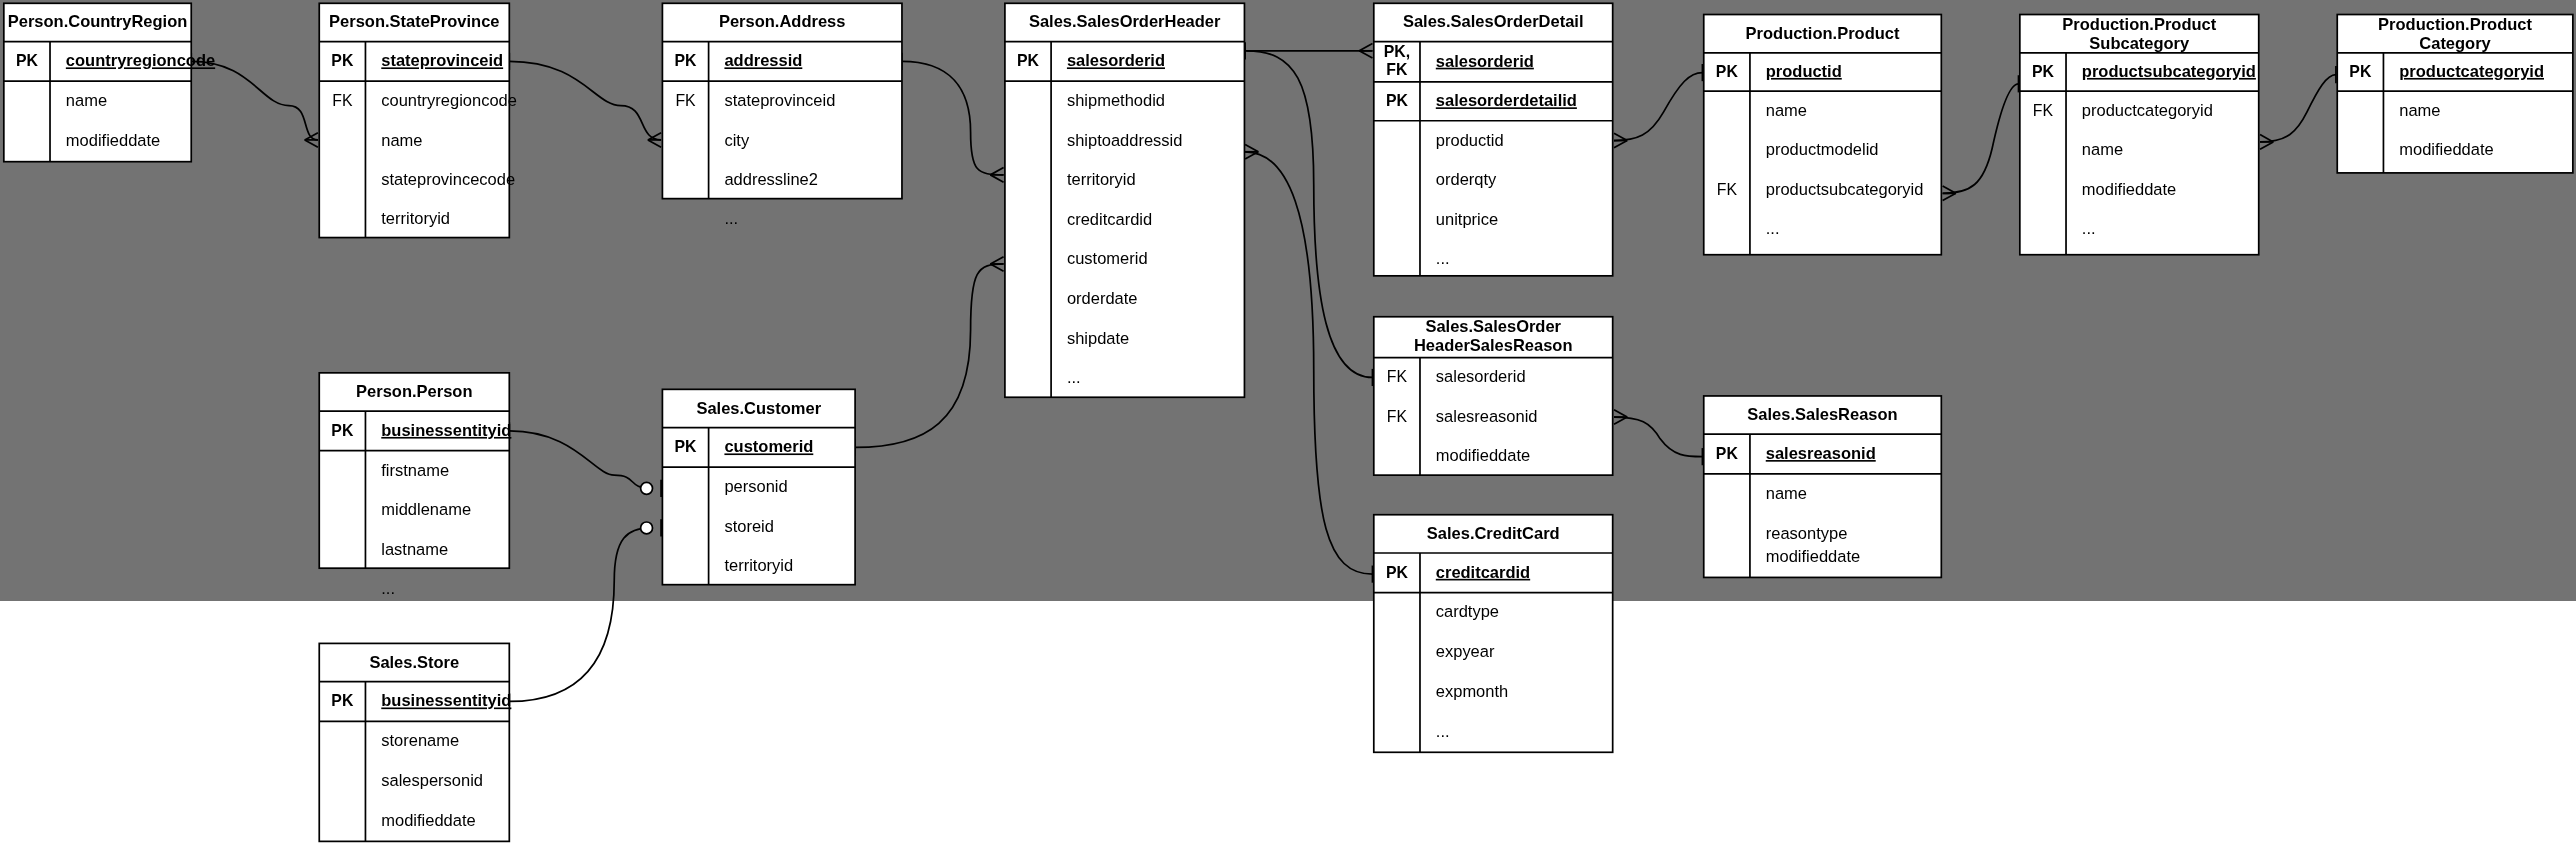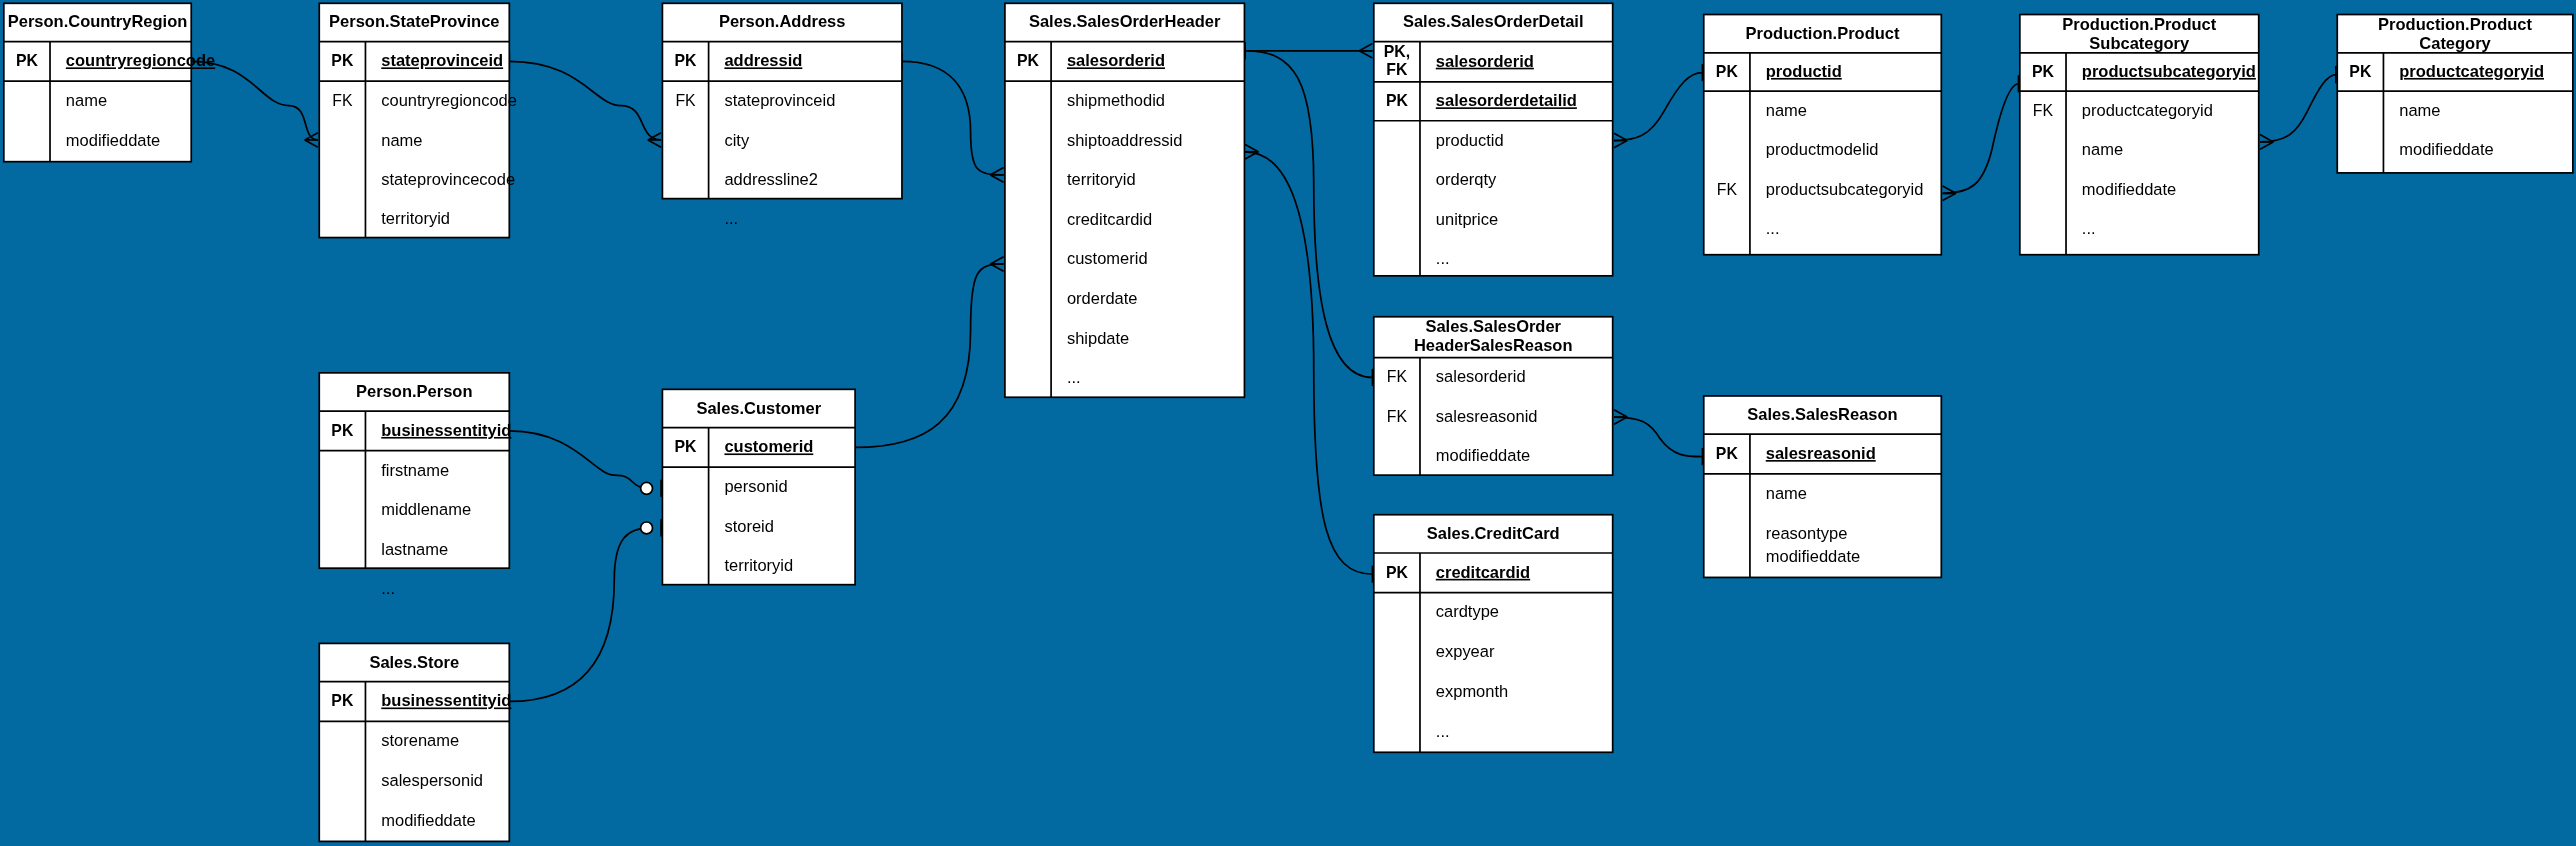--- a/index.html
+++ b/index.html
@@ -9,22 +9,22 @@
   }
   body {
     font-family: "Liberation Sans", sans-serif;
     width: 2576px;
     height: 846px;
     overflow: hidden;
   }
   #diagram-root {
     position: relative;
     width: 2576px;
-    height: 846px;
-    background: #0369a1;
+    height: 601px;
+    background: #737373;
   }
   svg.er-canvas {
     position: absolute;
     top: 0; left: 0;
     width: 2576px;
     height: 846px;
   }
   .entity-box {
     fill: #ffffff;
     stroke: #000000;

